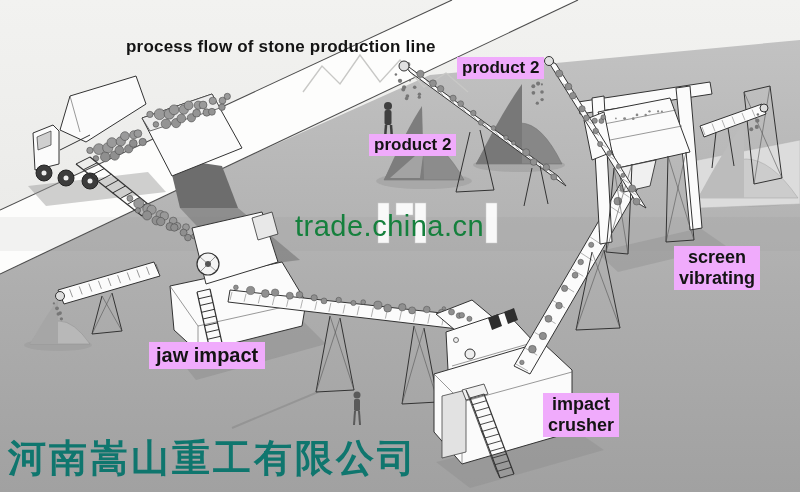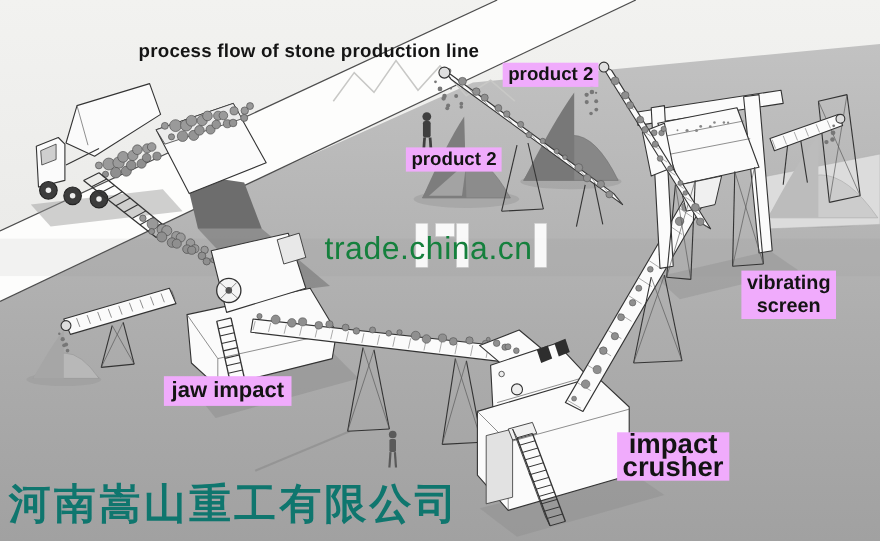--- a/index.html
+++ b/index.html
@@ -10,21 +10,21 @@
   }
   #scene{position:absolute;left:0;top:0;}
   .lbl{position:absolute;color:#141414;font-weight:bold;white-space:nowrap;text-align:center;}
   .boxed{background:#f0abfc;padding:1px 5px;}
   .title{left:126px;top:37px;font-size:17px;letter-spacing:.2px;background:transparent;}
   .p1{left:369px;top:134px;font-size:17px;}
   .p2{left:457px;top:57px;font-size:17px;}
   .p3{left:705px;top:154px;font-size:17px;}
   .vs{left:674px;top:246px;font-size:18px;line-height:21px;}
   .jc{left:149px;top:342px;font-size:20px;padding:2px 7px;}
-  .ic{left:561px;top:393px;font-size:25px;line-height:21px;}
+  .ic{left:543px;top:393px;font-size:18px;line-height:21px;}
   .vs span,.ic span{display:block;}
   .watermark{
     position:absolute;left:295px;top:210px;font-size:29px;font-weight:400;
     color:#15803d;letter-spacing:.5px;font-family:"Liberation Sans",sans-serif;
   }
   .company{
     position:absolute;left:8px;top:433px;font-size:38px;font-weight:bold;
     color:#0f766e;font-family:"DejaVu Serif","Liberation Serif",serif;
     letter-spacing:3px;
   }
@@ -576,22 +576,22 @@
     <rect x="396" y="203" width="17" height="12"></rect>
     <rect x="415" y="203" width="11" height="40"></rect>
     <rect x="486" y="203" width="11" height="40"></rect>
   </g>
 </svg>
 
 <div class="lbl title">process flow of stone production line</div>
 <div class="lbl boxed p1">product 2</div>
 <div class="lbl boxed p2">product 2</div>
 <div class="lbl boxed vs">
+  <span>screen</span>
   <span>vibrating</span>
-  <span>screen</span>
 </div>
 <div class="lbl boxed jc">jaw impact</div>
 <div class="lbl boxed ic">
   <span>impact</span>
   <span>crusher</span>
 </div>
 <div class="watermark">trade.china.cn</div>
 <div class="company">河南嵩山重工有限公司</div>
 
 </div>

